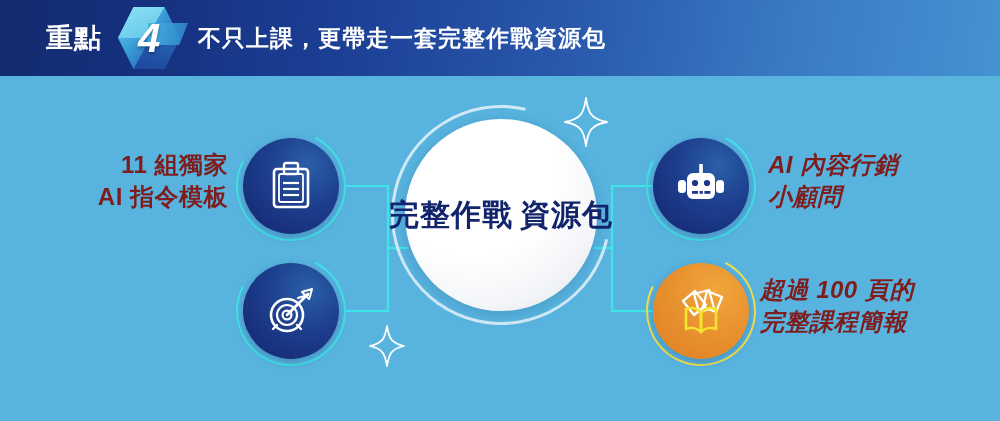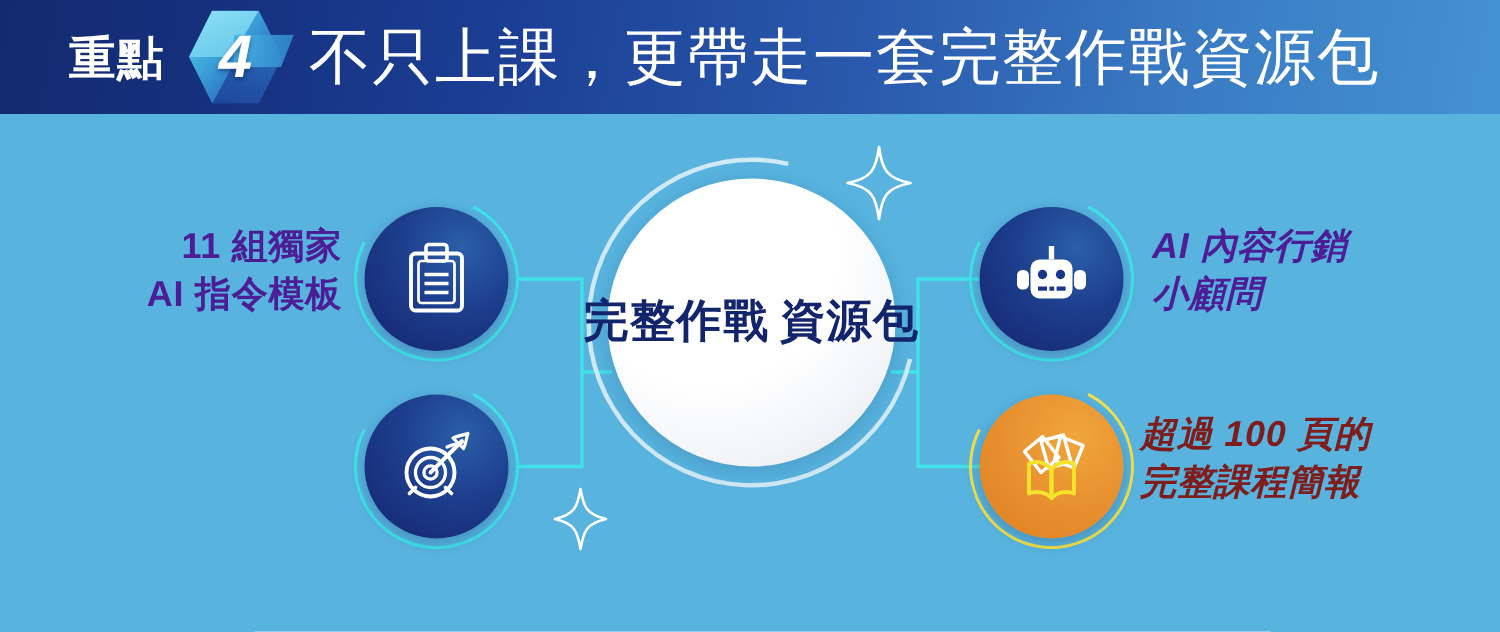--- a/index.html
+++ b/index.html
@@ -32,21 +32,21 @@
         #2a5aad 58%,
         #3a7cc4 80%,
         #4592d2 100%);
     display: flex;
     align-items: center;
     padding-left: 46px;
   }
 
   #header-label {
     color: #ffffff;
-    font-size: 31px;
+    font-size: 27px;
     font-weight: bold;
     letter-spacing: 1px;
     line-height: 1;
     white-space: nowrap;
   }
 
   #badge-wrap {
     position: relative;
     width: 74px;
     height: 66px;
@@ -94,22 +94,22 @@
     color: #ffffff;
     font-size: 40px;
     font-weight: bold;
     font-style: italic;
     line-height: 1;
     text-shadow: 0 2px 3px rgba(10,30,80,.45);
   }
 
   #header-title {
     color: #ffffff;
-    font-size: 41px;
-    font-weight: normal;
+    font-size: 23px;
+    font-weight: bold;
     letter-spacing: 1px;
     line-height: 1;
     white-space: nowrap;
     margin-left: 6px;
   }
 
   
   #stage {
     position: absolute;
     left: 0; top: 76px;
@@ -203,21 +203,21 @@
 
   
   .label {
     position: absolute;
     line-height: 1.34;
     font-weight: bold;
     font-size: 24px;
     letter-spacing: .5px;
     white-space: nowrap;
   }
-  .label.navy { color: #4c1d95; }
+  .label.navy { color: #7f1d1d; }
   .label.cream { color: #7f1d1d; font-style: italic; }
   .label.right-col { text-align: left; }
   .label.left-col { text-align: right; }
 
   #label-templates { left: 58px; top: 73px; width: 170px; }
   #label-keywords  { left: 58px; top: 198px; width: 170px; }
   #label-advisor   { left: 768px; top: 73px; width: 200px; font-style: italic; }
   #label-slides    { left: 760px; top: 198px; width: 210px; }
 
   

